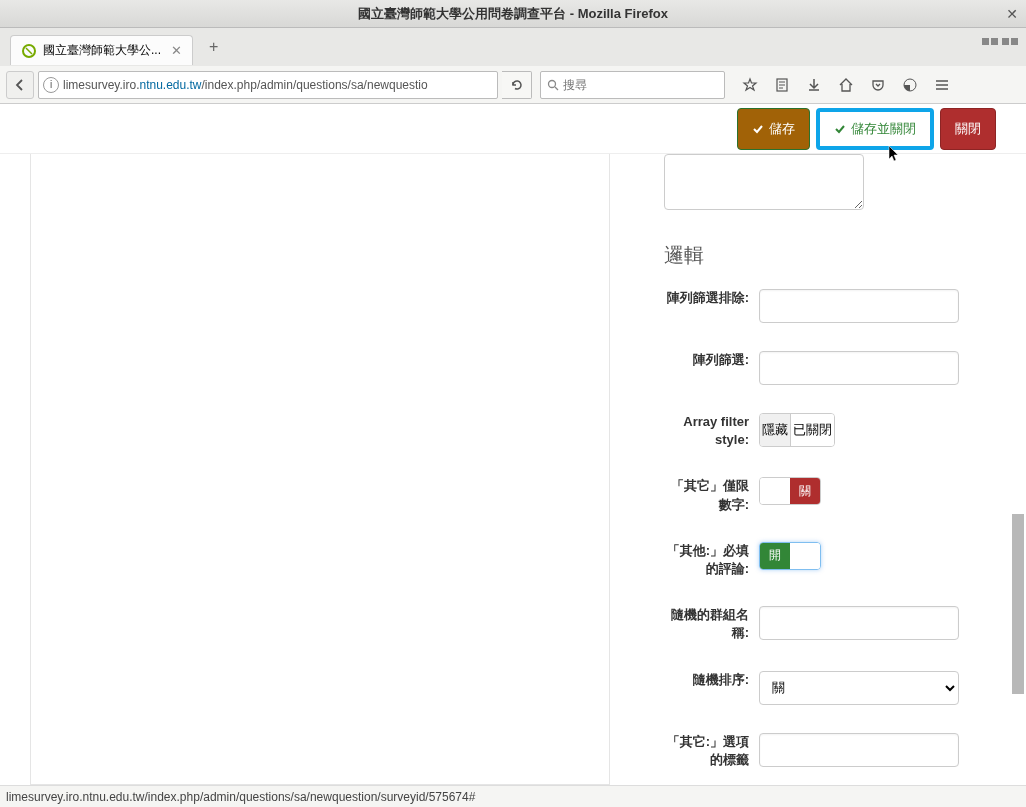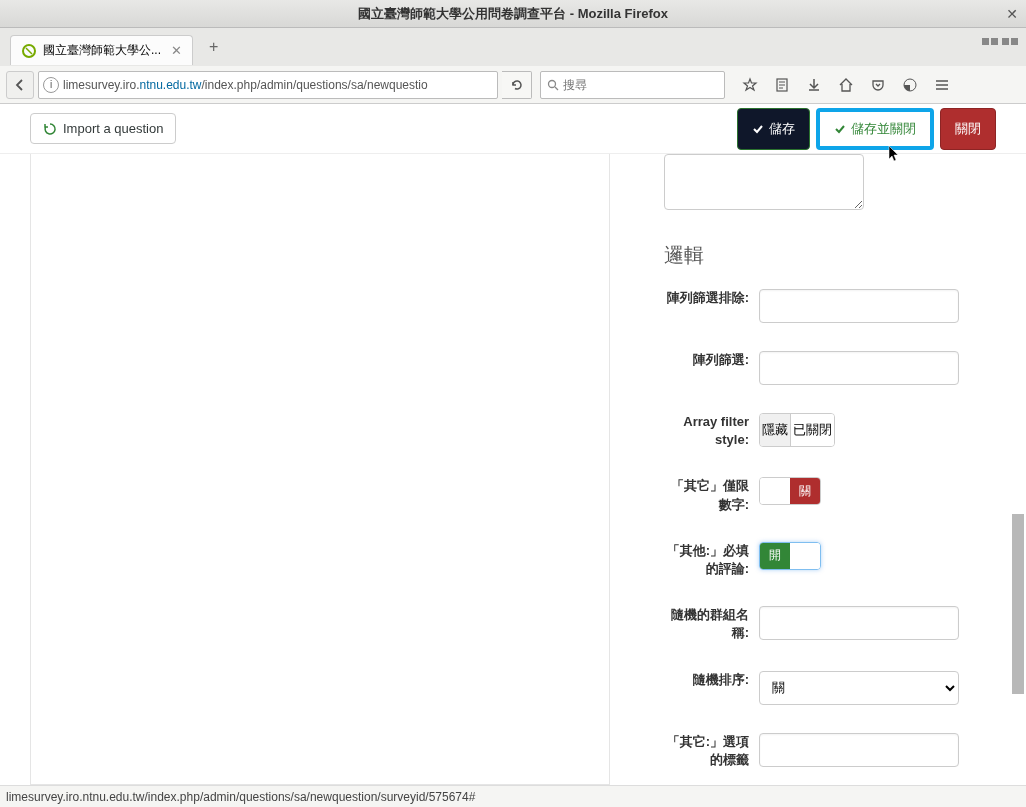--- a/index.html
+++ b/index.html
@@ -29,21 +29,21 @@
     .tool-icons { display: flex; gap: 2px; margin-left: 6px; }
     .tool-icon { width: 30px; height: 28px; display: flex; align-items: center; justify-content: center; cursor: pointer; }
     
     .content { position: relative; height: calc(807px - 28px - 38px - 38px - 22px); background: #fff; }
     
     .page-toolbar { height: 50px; background: #fff; border-bottom: 1px solid #eee; display: flex; align-items: center; padding: 0 30px 0 30px; }
     .import-btn { border: 1px solid #ccc; background: #fff; border-radius: 4px; padding: 7px 12px; display: flex; align-items: center; gap: 6px; font-size: 13px; color: #333a3a; cursor: pointer; }
     .import-btn svg { width: 14px; height: 14px; }
     .page-toolbar-right { margin-left: auto; display: flex; gap: 6px; }
     .btn { border-radius: 4px; padding: 8px 14px; font-size: 13px; display: flex; align-items: center; gap: 5px; cursor: pointer; }
-    .btn-green { background: #0f172a; color: #fff; border: 1px solid #2a722e; }
+    .btn-green { background: #a16207; color: #fff; border: 1px solid #2a722e; }
     .btn-gray { background: #fff; color: #328637; border: 4px solid #0ea5e9; }
     .btn-red { background: #af2e2e; color: #fff; border: 1px solid #8d2424; }
     
     .form-area { position: absolute; top: 50px; bottom: 0; left: 0; right: 0; overflow: hidden; }
     .left-panel { position: absolute; left: 30px; top: 0; bottom: 0; width: 580px; background: #fff; border: 1px solid #e5e5e5; border-top: none; }
     .right-panel { position: absolute; right: 22px; top: 0; bottom: 0; width: 340px; }
     
     .form-row { display: flex; margin-bottom: 28px; align-items: flex-start; }
     .form-label { width: 95px; text-align: right; font-weight: bold; font-size: 13px; color: #333; padding-right: 10px; line-height: 1.4; }
     .form-control { flex: 1; }
@@ -161,27 +161,20 @@
     <div class="tool-icon">
         <svg width="16" height="16" viewBox="0 0 16 16">
           <path d="M2 4 H14 M2 8 H14 M2 12 H14" stroke="#555" stroke-width="1.6"></path>
         </svg>
       </div>
   </div>
 </div>
 
 <div class="content">
   <div class="page-toolbar">
-    <div class="import-btn">
-      <svg viewBox="0 0 14 14">
-          <path d="M7 2 A5 5 0 1 1 2.5 5" fill="none" stroke="#328637" stroke-width="1.5"></path>
-          <path d="M2 2 L2 5 L5 5" fill="none" stroke="#328637" stroke-width="1.5"></path>
-        </svg>
-      <span>Import a question</span>
-    </div>
     <div class="page-toolbar-right">
       <div class="btn btn-green">
         <svg width="12" height="12" viewBox="0 0 12 12">
             <path d="M2 6 L5 9 L10 3" fill="none" stroke="#fff" stroke-width="2"></path>
           </svg>
         <span>儲存</span>
       </div>
       <div class="btn btn-gray">
         <svg width="12" height="12" viewBox="0 0 12 12">
             <path d="M2 6 L5 9 L10 3" fill="none" stroke="#328637" stroke-width="2"></path>

